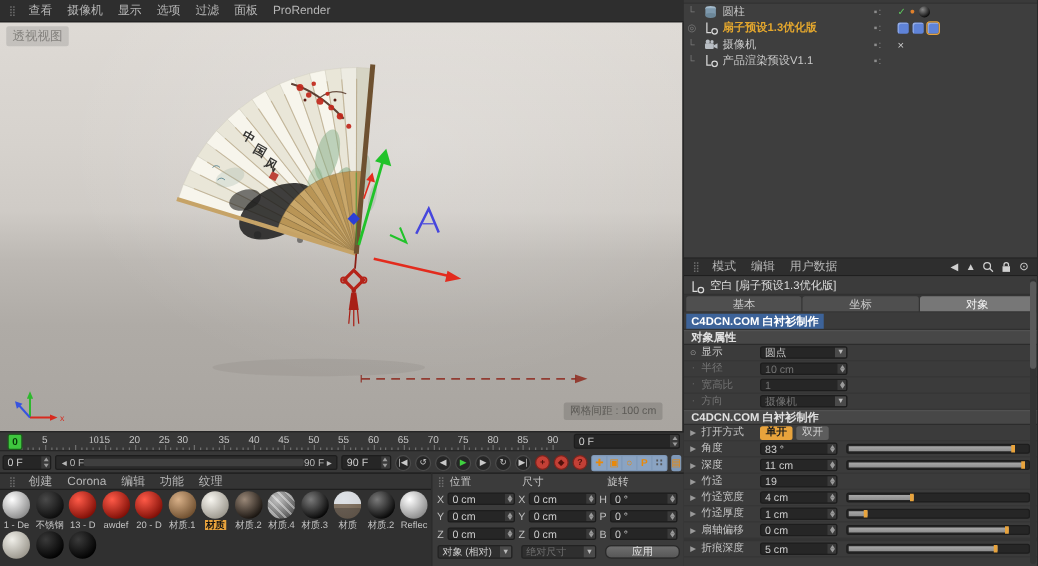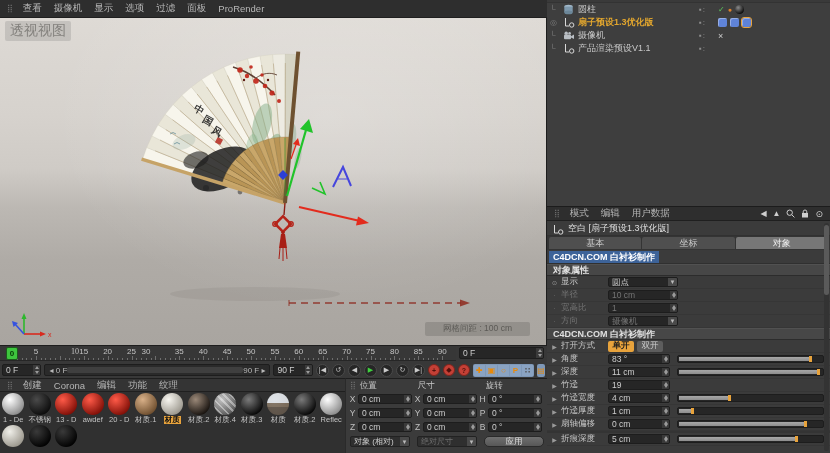--- a/index.html
+++ b/index.html
@@ -7,22 +7,22 @@
 .app{position:relative;width:830px;height:453px;background:#2c2c2c;overflow:hidden;font-size:9px;color:#c8c8c8}
 .abs{position:absolute}
 .mbar{background:#2e2e2e;border-bottom:1px solid #1f1f1f;display:flex;align-items:center;gap:12px;padding:0 7px;color:#b6b6b6;font-size:9.5px}
 .mi{cursor:default;white-space:nowrap}
 .grip{color:#6f6f6f;font-size:8px;margin-right:-2px}
 
 .viewport{left:0;top:18px;width:547px;height:327px;background:
  radial-gradient(ellipse at 60% 30%,rgba(255,255,255,.20),rgba(255,255,255,0) 60%),
  linear-gradient(180deg,#dedad5 0%,#d6d2cd 30%,#cfcbc6 46%,#bcb8b3 58%,#afaba6 74%,#a9a5a0 100%);
  border-right:1px solid #1d1d1d}
-.vp-label{position:absolute;left:5px;top:3px;padding:1px 5px;background:rgba(110,110,110,.22);color:#84827e;font-size:14px;border-radius:2px}
-.grid-label{position:absolute;right:16px;bottom:9px;padding:1px 18px;background:rgba(120,118,114,.45);color:#5c5a56;font-size:8.5px;border-radius:2px}
+.vp-label{position:absolute;left:5px;top:3px;padding:1px 5px;background:rgba(110,110,110,.22);color:#84827e;font-size:10px;border-radius:2px}
+.grid-label{position:absolute;right:16px;bottom:9px;padding:1px 5px;background:rgba(120,118,114,.45);color:#5c5a56;font-size:8.5px;border-radius:2px}
 
 .om{left:547px;top:0;width:283px;height:207px;background:#3e3e3e;border-bottom:1px solid #1c1c1c;overflow:hidden}
 .om-row{display:flex;align-items:center;height:13px;padding-left:3px;gap:3px;font-size:9px;color:#c9c9c9;white-space:nowrap}
 .om-tree{color:#7c7c7c;width:9px;font-size:8px}
 .om-ico{width:13px;height:11px;display:flex;align-items:center;justify-content:center}
 .om-name{width:118px;overflow:hidden}
 .om-name.sel{color:#e2a62e;font-weight:bold}
 .om-lay{color:#8e8e8e;width:16px;font-size:8px;letter-spacing:1px}
 .tagrow{display:flex;gap:3px;align-items:center}
 .tag-xp{width:9px;height:9px;border-radius:2px;background:#5f83d8;box-shadow:inset 1px 1px 0 rgba(255,255,255,.35)}

